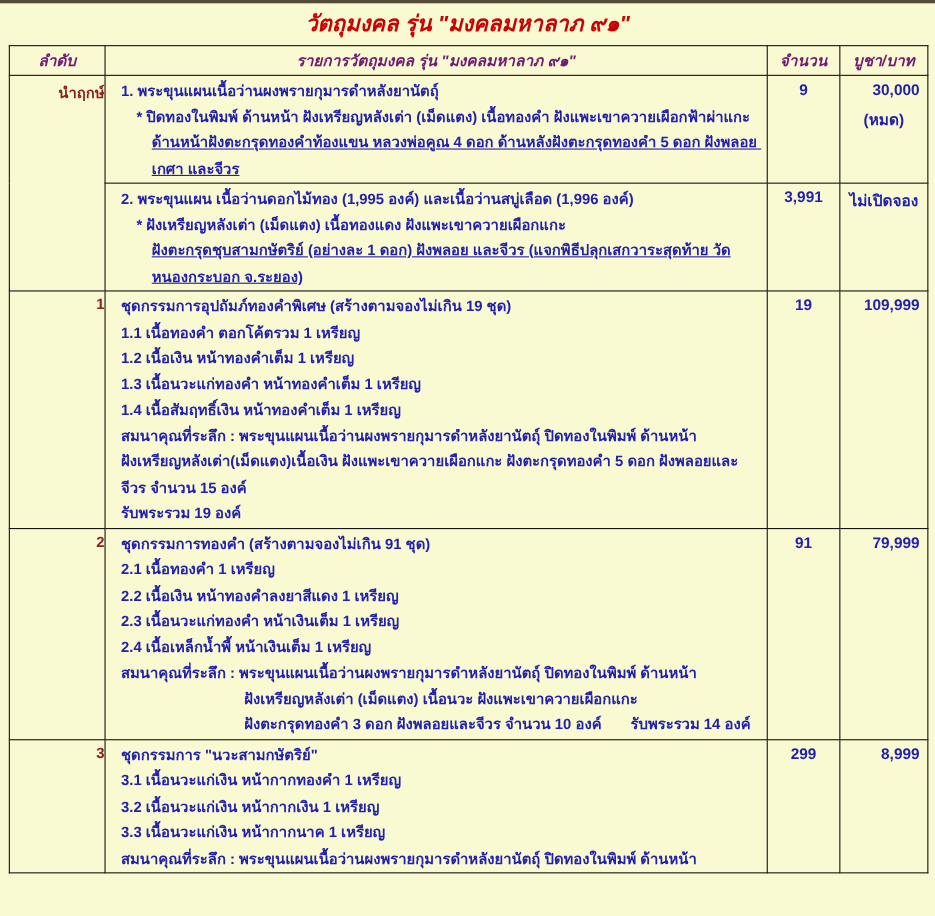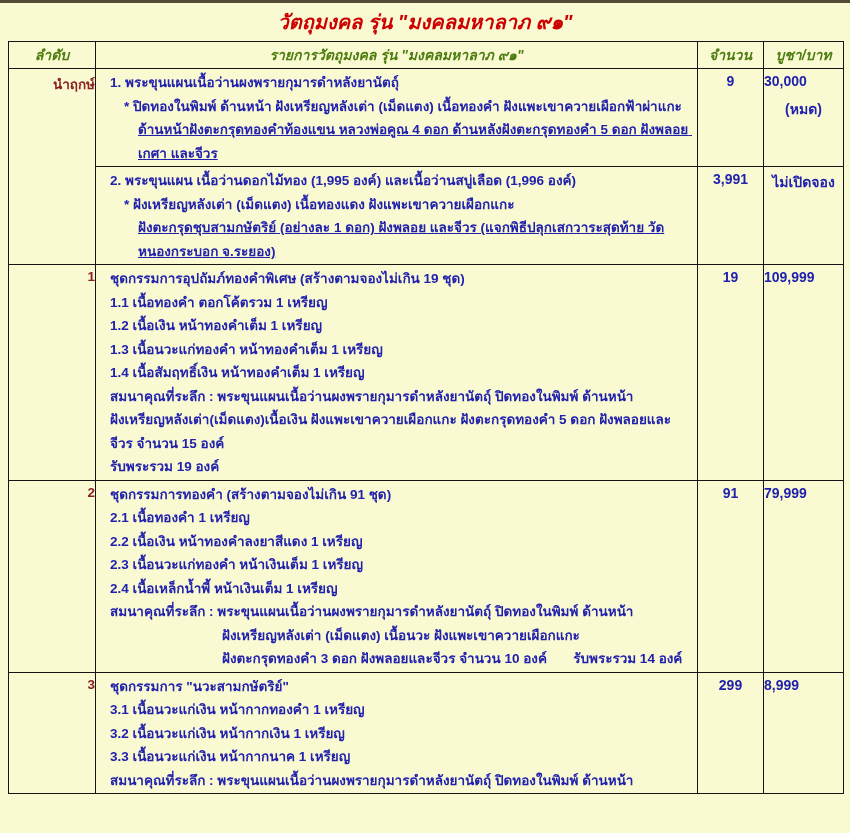--- a/index.html
+++ b/index.html
@@ -62,21 +62,21 @@
     background: var(--c-bg, #f9f9d2);
   }
   col.w-order { width: 87px; }
   col.w-item  { width: 602px; }
   col.w-qty   { width: 66px; }
   col.w-price { width: 80px; }
   th {
     font-weight: bold;
     font-style: italic;
     font-size: 14px;
-    color: #4d7c0f;
+    color: #701a75;
     text-align: center;
     height: 26px;
     vertical-align: middle !important;
   }
   
   tr.sub-row td { border-top: 1px solid #b91c1c; }
   .order-cell {
     text-align: right;
     color: var(--c-darkred, #8b2020);
     font-weight: bold;
@@ -101,21 +101,21 @@
     font-weight: bold;
     font-size: 14px;
     padding-top: 4px !important;
   }
   .price-cell {
     color: var(--c-blue, #2121ad);
     font-weight: bold;
     font-size: 14px;
     padding-top: 4px !important;
   }
-  .price-main { padding-right: 7px; }
+  .price-main { text-align: right; padding-right: 7px; }
   .price-main.center { text-align: center; padding-right: 0; }
   .price-note { text-align: center; margin-top: 9px; }
 </style>
 </head>
 <body>
 
 <div class="page">
   <div class="top-strip"></div>
   <div class="doc-title">วัตถุมงคล รุ่น "มงคลมหาลาภ ๙๑"</div>
 

